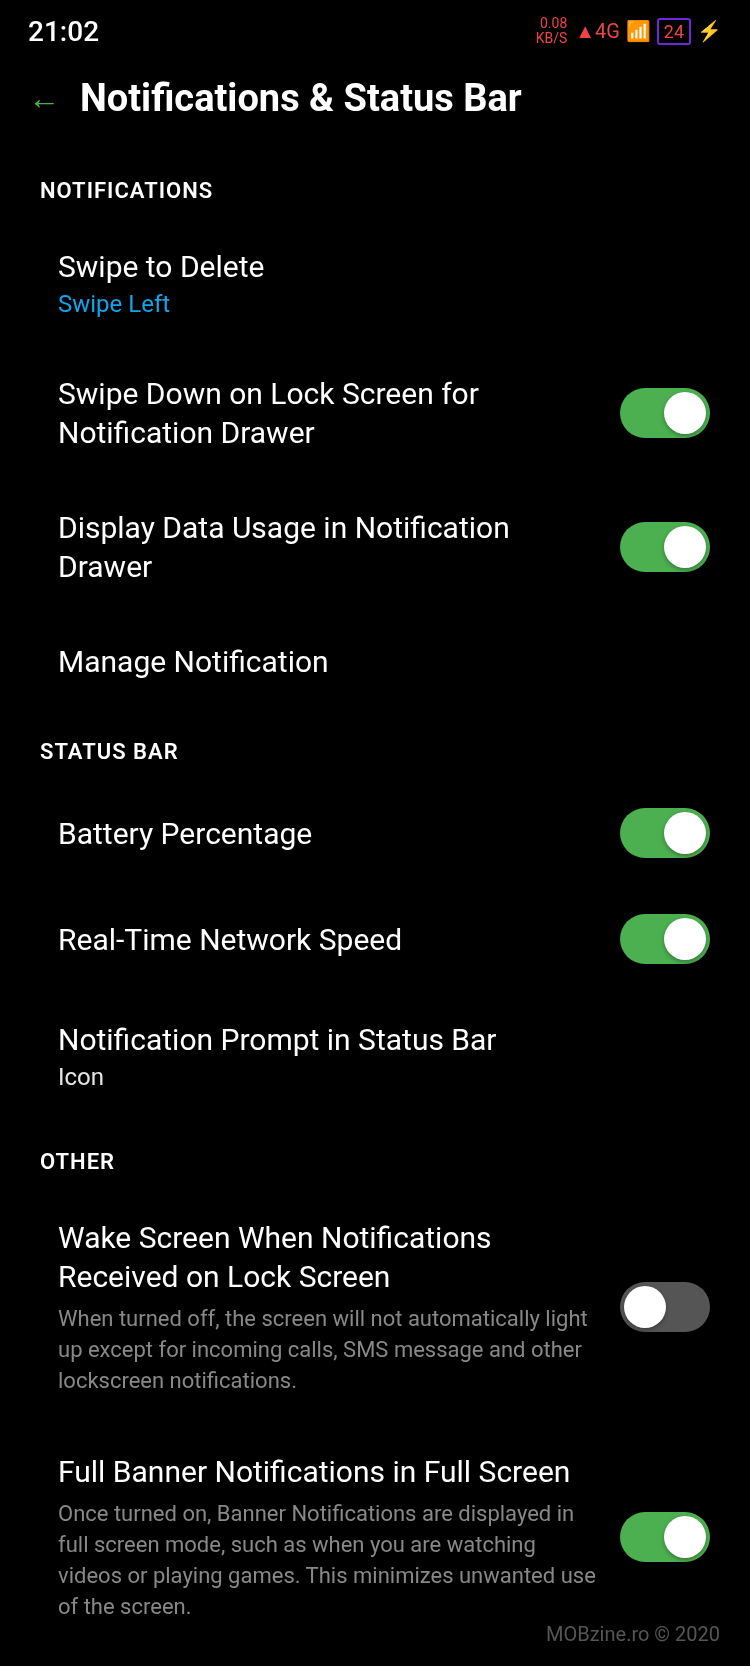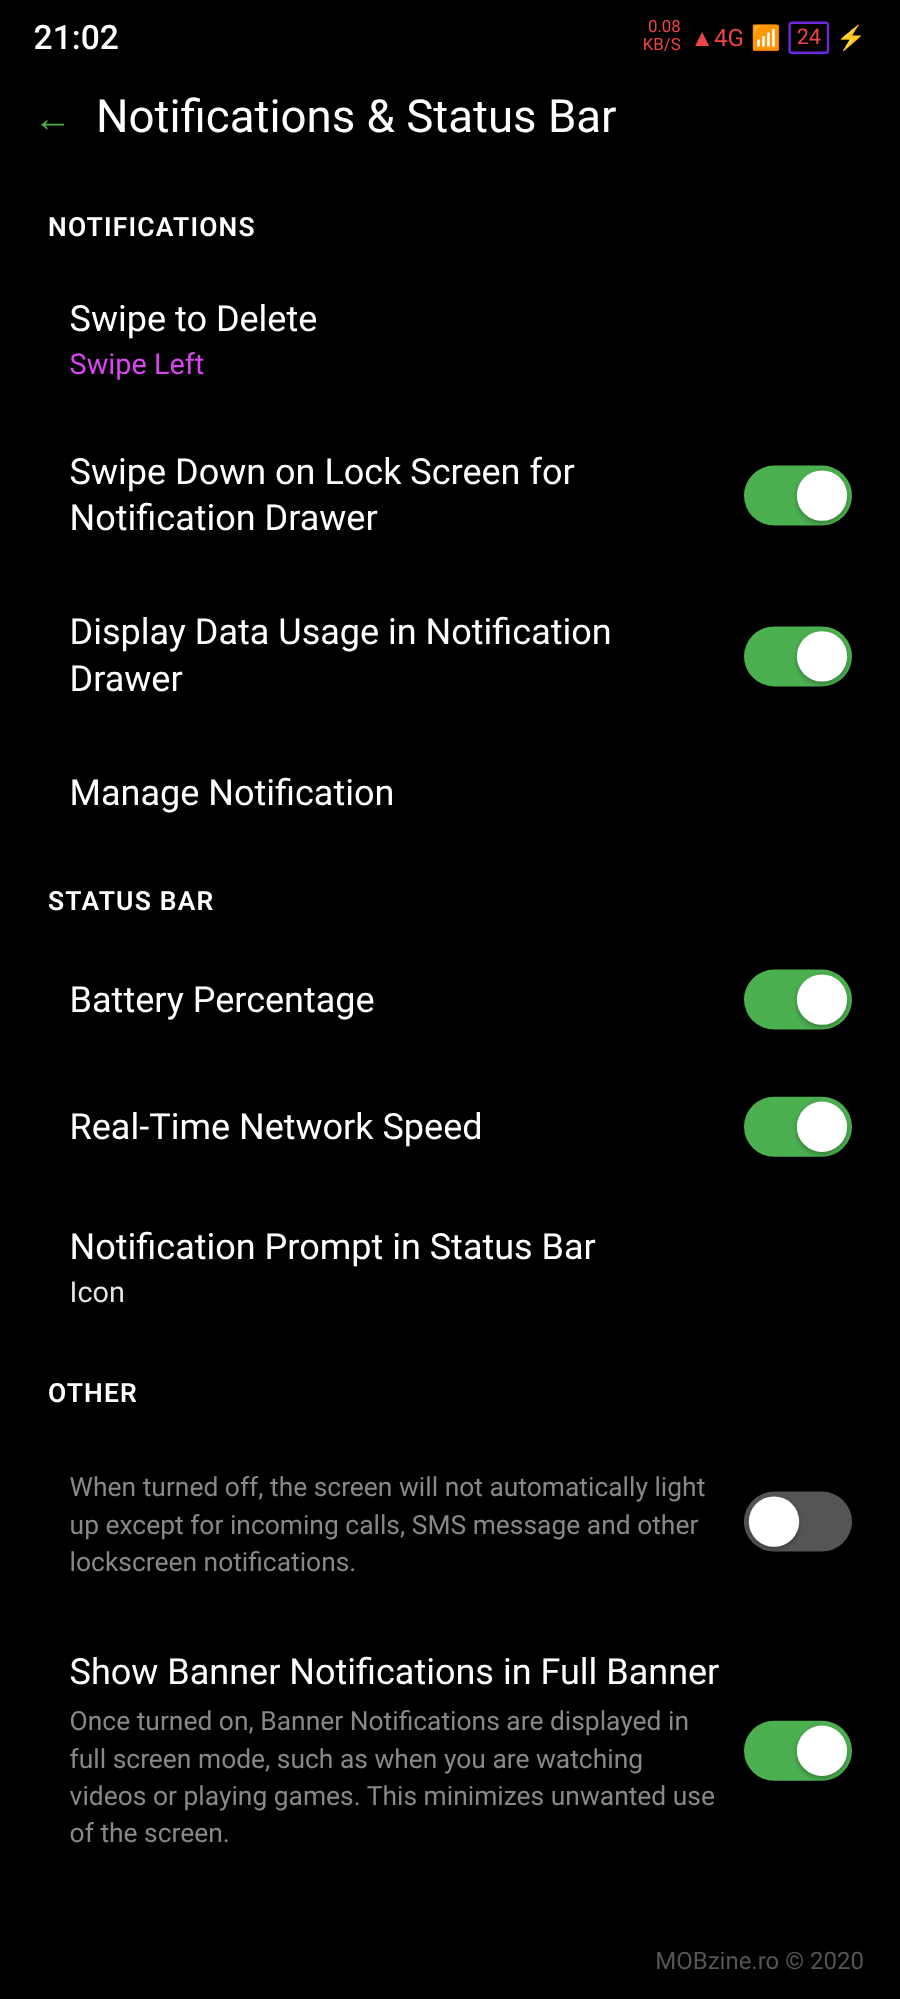--- a/index.html
+++ b/index.html
@@ -47,21 +47,21 @@
       padding: 20px 28px 28px;
       gap: 20px;
     }
     .back-arrow {
       color: #4CAF50;
       font-size: 32px;
       cursor: pointer;
     }
     .page-title {
       font-size: 38px;
-      font-weight: 400;
+      font-weight: 700;
       color: #fff;
     }
 
     
     .section-label {
       font-size: 22px;
       font-weight: 600;
       color: #ffffff;
       padding: 0 40px 16px;
       letter-spacing: 1px;
@@ -80,21 +80,21 @@
       padding-right: 20px;
     }
     .settings-item-title {
       font-size: 30px;
       font-weight: 400;
       color: #fff;
       line-height: 1.3;
     }
     .settings-item-subtitle {
       font-size: 24px;
-      color: #d946ef;
+      color: #0ea5e9;
       margin-top: 4px;
     }
     .settings-item-subtitle.green {
       color: #e5e5e5;
     }
     .settings-item-desc {
       font-size: 22px;
       color: #888;
       margin-top: 8px;
       line-height: 1.4;
@@ -220,29 +220,30 @@
     <div class="settings-item">
       <div class="settings-item-left">
         <div class="settings-item-title">Notification Prompt in Status Bar</div>
         <div class="settings-item-subtitle green">Icon</div>
       </div>
     </div>
     <div class="section-gap"></div>
     <div class="section-label">OTHER</div>
     <div class="settings-item">
       <div class="settings-item-left">
+        <div class="settings-item-title">Wake Screen When Notifications Received on Lock Screen</div>
         <div class="settings-item-desc">When turned off, the screen will not automatically light up except for incoming calls, SMS message and other lockscreen notifications.</div>
       </div>
       <div class="toggle off">
         <div class="toggle-knob"></div>
       </div>
     </div>
     <div class="settings-item">
       <div class="settings-item-left">
-        <div class="settings-item-title">Show Banner Notifications in Full Banner</div>
+        <div class="settings-item-title">Full Banner Notifications in Full Screen</div>
         <div class="settings-item-desc">Once turned on, Banner Notifications are displayed in full screen mode, such as when you are watching videos or playing games. This minimizes unwanted use of the screen.</div>
       </div>
       <div class="toggle on">
         <div class="toggle-knob"></div>
       </div>
     </div>
   </div>
 
 <div class="footer">MOBzine.ro © 2020</div>
 

